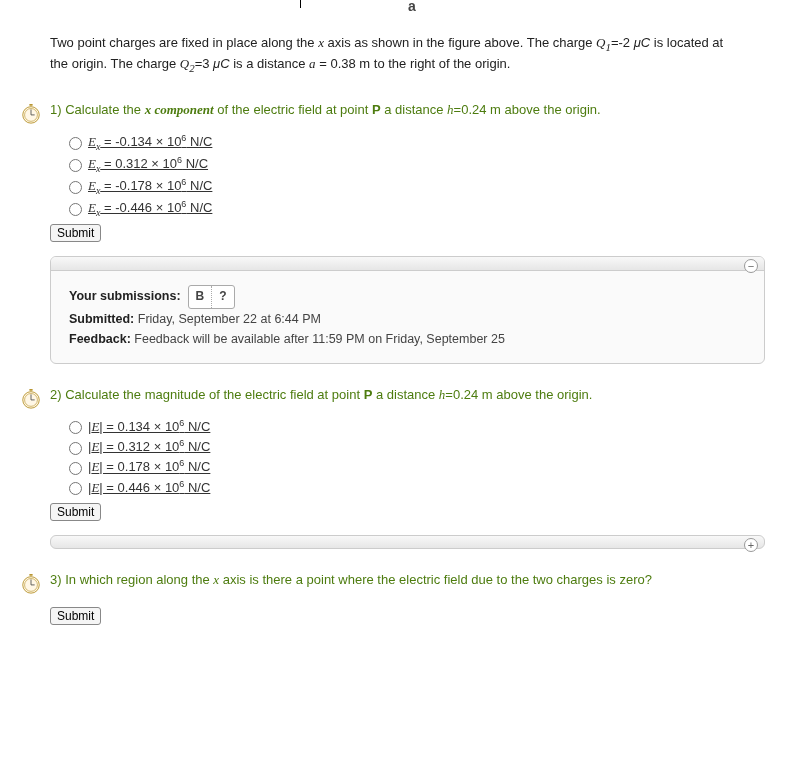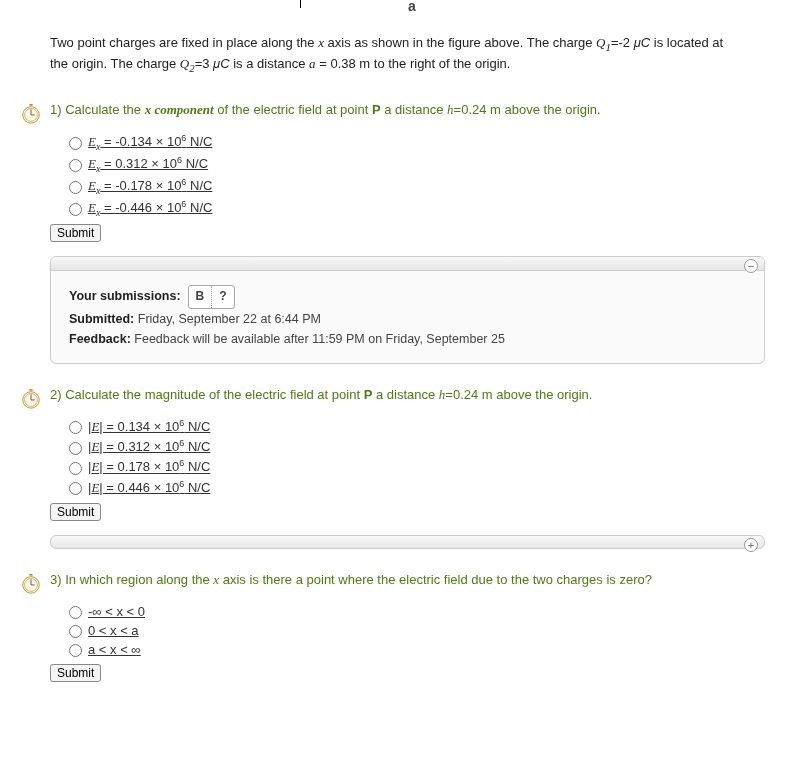--- a/index.html
+++ b/index.html
@@ -257,30 +257,16 @@
           <circle cx="12" cy="13" r="9" fill="#fff7e6" stroke="#b89530" stroke-width="1"></circle>
           <circle cx="12" cy="13" r="7" fill="none" stroke="#b89530" stroke-width="0.7"></circle>
           <line x1="12" y1="13" x2="12" y2="7" stroke="#555" stroke-width="1"></line>
           <line x1="12" y1="13" x2="16" y2="13" stroke="#555" stroke-width="1"></line>
           <rect x="10" y="1" width="4" height="2" rx="1" fill="#b89530"></rect>
         </svg>
     </span>
     <div class="q-text">
       <span>3) </span><span>In which region along the </span><i>x</i><span> axis is there a point where the electric field due to the two charges is zero?</span>
     </div>
-    <div class="options" id="q3-opts">
-        <label class="opt-row">
-          <input type="radio" name="q3" style=""> 
-          <span class="option-text">-∞ &lt; x &lt; 0</span>
-        </label>
-        <label class="opt-row">
-          <input type="radio" name="q3" style=""> 
-          <span class="option-text">0 &lt; x &lt; a</span>
-        </label>
-        <label class="opt-row">
-          <input type="radio" name="q3" style=""> 
-          <span class="option-text">a &lt; x &lt; ∞</span>
-        </label>
-      </div>
     <button class="submit-btn">Submit</button>
   </div>
 
 </div>
 
 </body></html>

